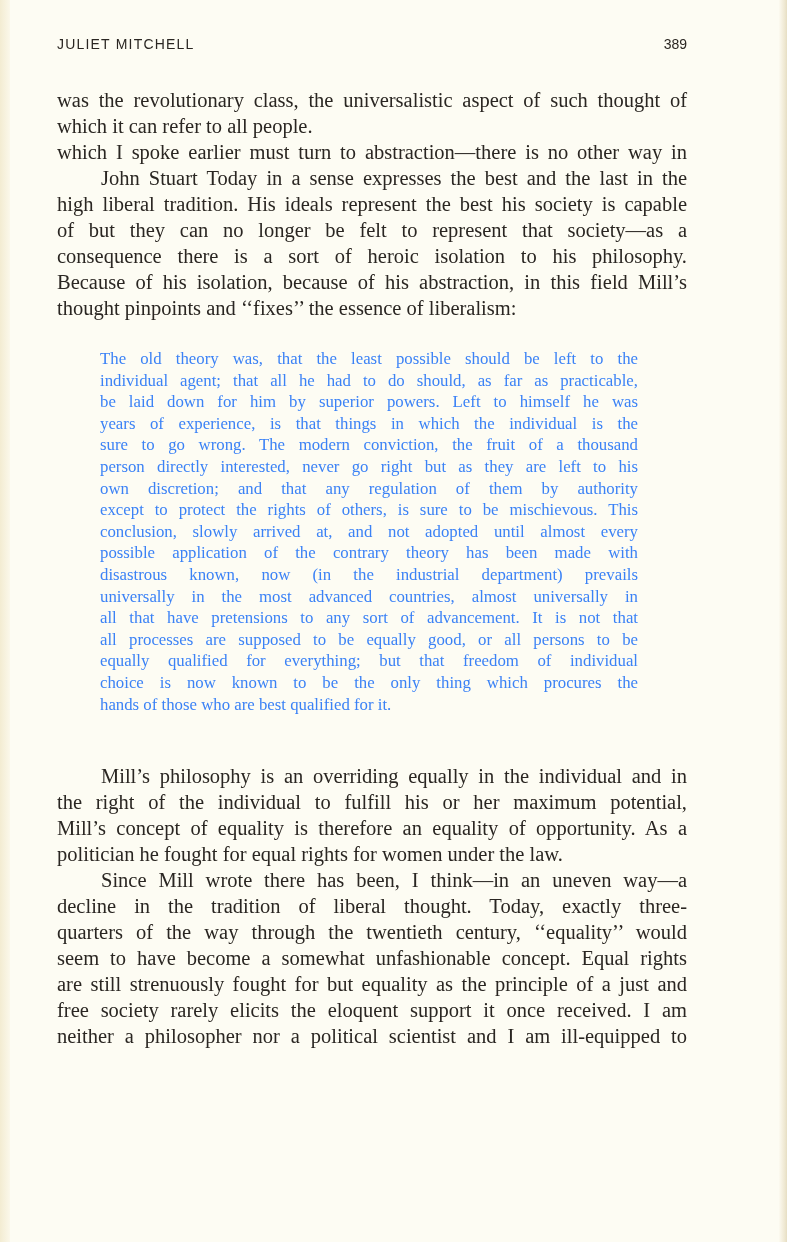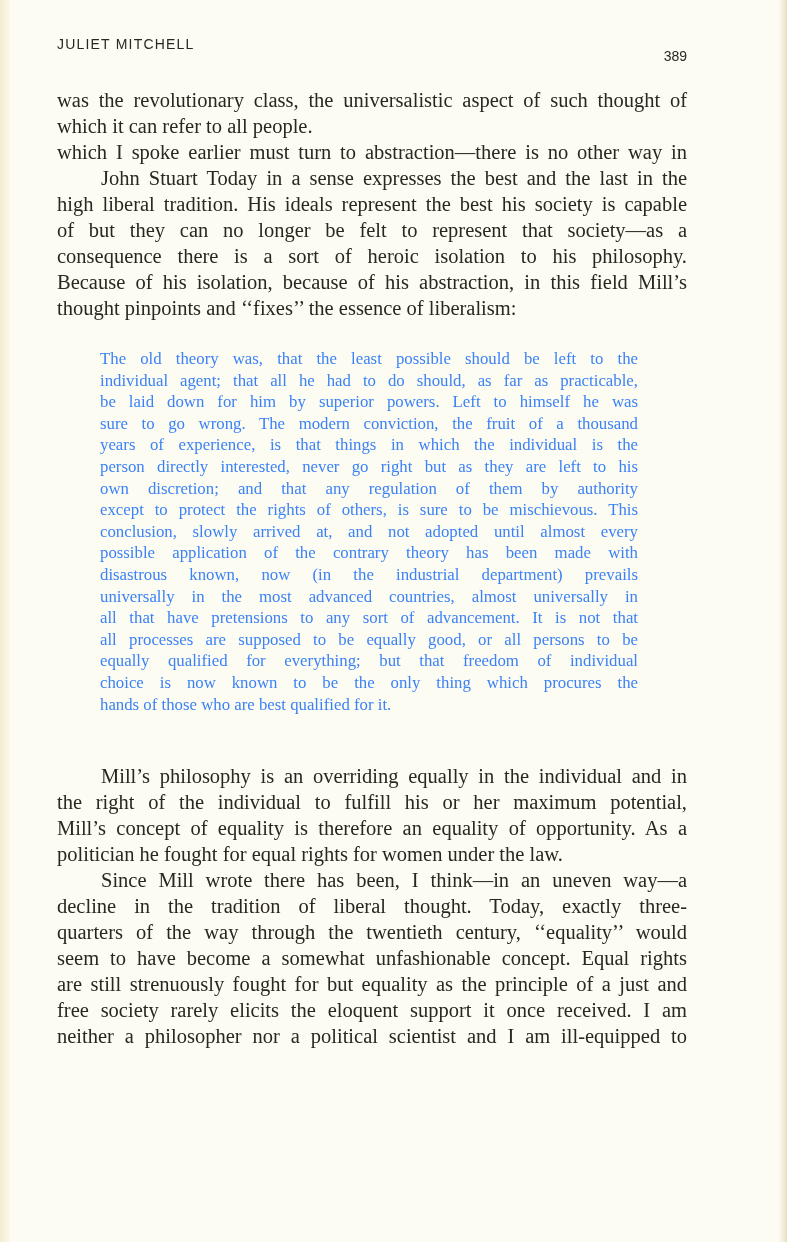--- a/index.html
+++ b/index.html
@@ -17,21 +17,21 @@
       position: absolute; right: 0; top: 0; width: 8px; height: 1242px;
       background: linear-gradient(to right, #fcfaf0, #efe8d2 70%, #e6dec4);
     }
     .running-head {
       position: absolute; top: 36px; left: 57px; width: 630px;
       font-family: "Liberation Sans", sans-serif;
       font-size: 14px; letter-spacing: 1.2px;
       color: #2a2622;
     }
     .running-head .author { position: absolute; left: 0; top: 0; }
-    .running-head .page-num { position: absolute; right: 0; top: 12px; letter-spacing: 0; }
+    .running-head .page-num { position: absolute; right: 0; top: 0; letter-spacing: 0; }
     .body-text {
       position: absolute; left: 57px; width: 630px;
       font-family: "Liberation Serif", serif;
       font-size: 20.5px; line-height: 26px;
       text-align: justify;
       color: #2a2622;
     }
     .line { display: block; text-align: justify; text-align-last: justify; white-space: nowrap; }
     .line.last { text-align-last: left; }
     .blk1 { top: 87px; }
@@ -67,22 +67,22 @@
     <span class="line">consequence there is a sort of heroic isolation to his philosophy.</span>
     <span class="line">Because of his isolation, because of his abstraction, in this field Mill’s</span>
     <span class="line last">thought pinpoints and ‘‘fixes’’ the essence of liberalism:</span>
   </div>
 </section>
 
 <blockquote class="blockquote" style="margin:0;">
   <span class="line">The old theory was, that the least possible should be left to the</span>
   <span class="line">individual agent; that all he had to do should, as far as practicable,</span>
   <span class="line">be laid down for him by superior powers. Left to himself he was</span>
+  <span class="line">years of experience, is that things in which the individual is the</span>
   <span class="line">sure to go wrong. The modern conviction, the fruit of a thousand</span>
-  <span class="line">years of experience, is that things in which the individual is the</span>
   <span class="line">person directly interested, never go right but as they are left to his</span>
   <span class="line">own discretion; and that any regulation of them by authority</span>
   <span class="line">except to protect the rights of others, is sure to be mischievous. This</span>
   <span class="line">conclusion, slowly arrived at, and not adopted until almost every</span>
   <span class="line">possible application of the contrary theory has been made with</span>
   <span class="line">disastrous known, now (in the industrial department) prevails</span>
   <span class="line">universally in the most advanced countries, almost universally in</span>
   <span class="line">all that have pretensions to any sort of advancement. It is not that</span>
   <span class="line">all processes are supposed to be equally good, or all persons to be</span>
   <span class="line">equally qualified for everything; but that freedom of individual</span>

